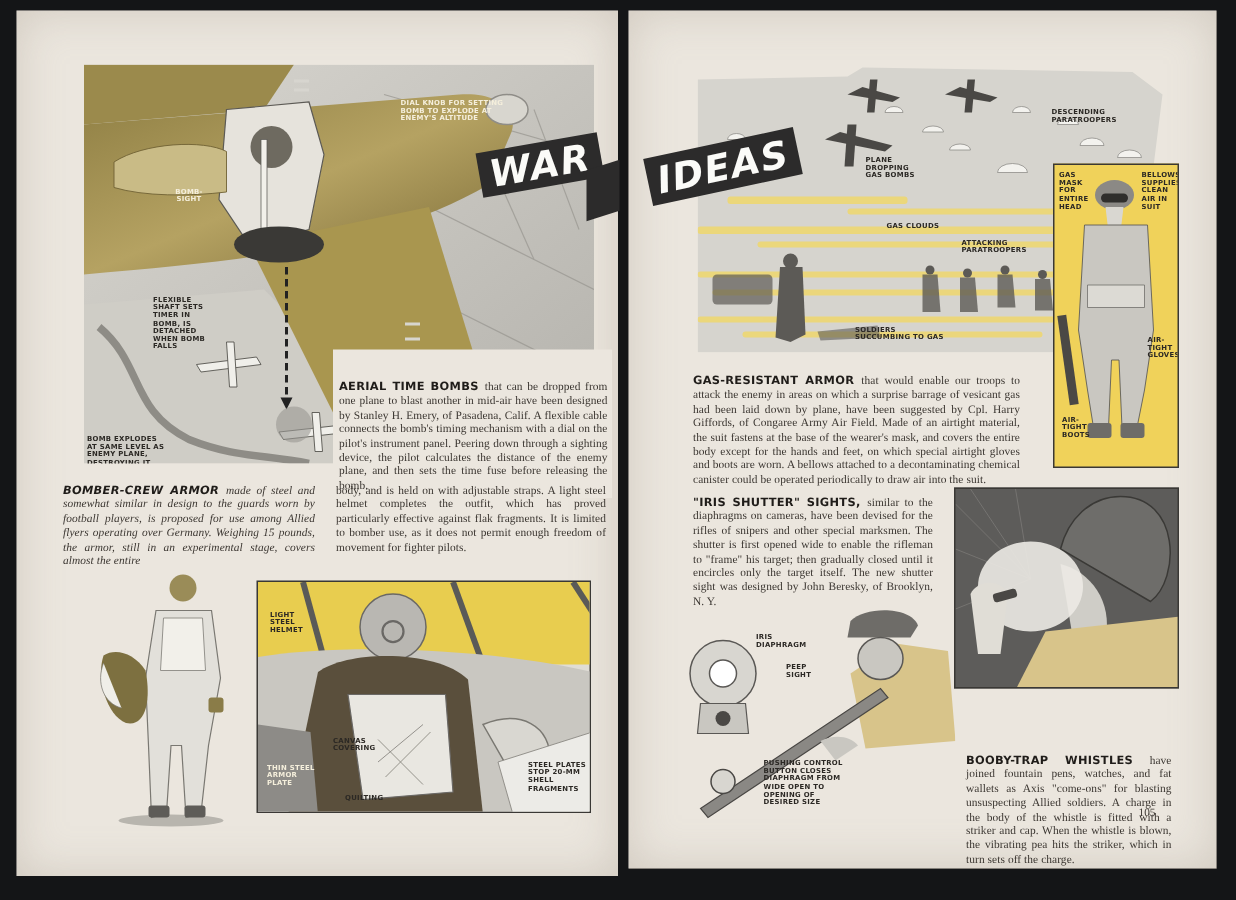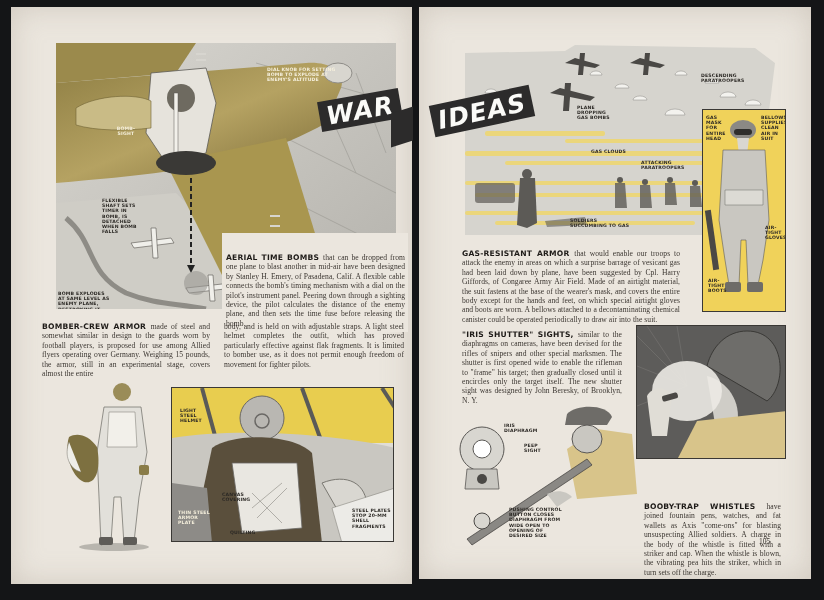--- a/index.html
+++ b/index.html
@@ -111,21 +111,21 @@
   <div class="banner" style="left:308px; top:88px; width:82px; height:30px; font-size:25px; transform:rotate(-10deg);">
     <span>WAR</span>
   </div>
   <div style="position:absolute; left:380px; top:103px; width:22px; height:34px; background:#2c2b2b; transform:skewY(-18deg);"></div>
 
   <div class="body-text" style="left:211px; top:226px; width:186px; background:#ebe6de; padding:20px 3px 4px 4px;">
     <span class="headline">AERIAL TIME BOMBS </span>
     <span>that can be dropped from one plane to blast another in mid-air have been designed by Stanley H. Emery, of Pasadena, Calif. A flexible cable connects the bomb's timing mechanism with a dial on the pilot's instrument panel. Peering down through a sighting device, the pilot calculates the distance of the enemy plane, and then sets the time fuse before releasing the bomb.</span>
   </div>
 
-  <div class="body-text" style="left:31px; top:315px; width:168px;">
+  <div class="body-text" style="left:31px; top:315px; width:168px;font-style:italic;">
     <span class="headline">BOMBER-CREW ARMOR </span>
     <span>made of steel and somewhat similar in design to the guards worn by football players, is proposed for use among Allied flyers operating over Germany. Weighing 15 pounds, the armor, still in an experimental stage, covers almost the entire</span>
   </div>
   <div class="body-text" style="left:213px; top:315px; width:180px;">
     <span>body, and is held on with adjustable straps. A light steel helmet completes the outfit, which has proved particularly effective against flak fragments. It is limited to bomber use, as it does not permit enough freedom of movement for fighter pilots.</span>
   </div>
 
   <div class="illus" style="left:48px; top:370px; width:95px; height:178px;">
     <svg width="95" height="178" viewBox="0 0 95 178">
       <ellipse cx="55" cy="170" rx="35" ry="4" fill="#b8b5ae"></ellipse>

